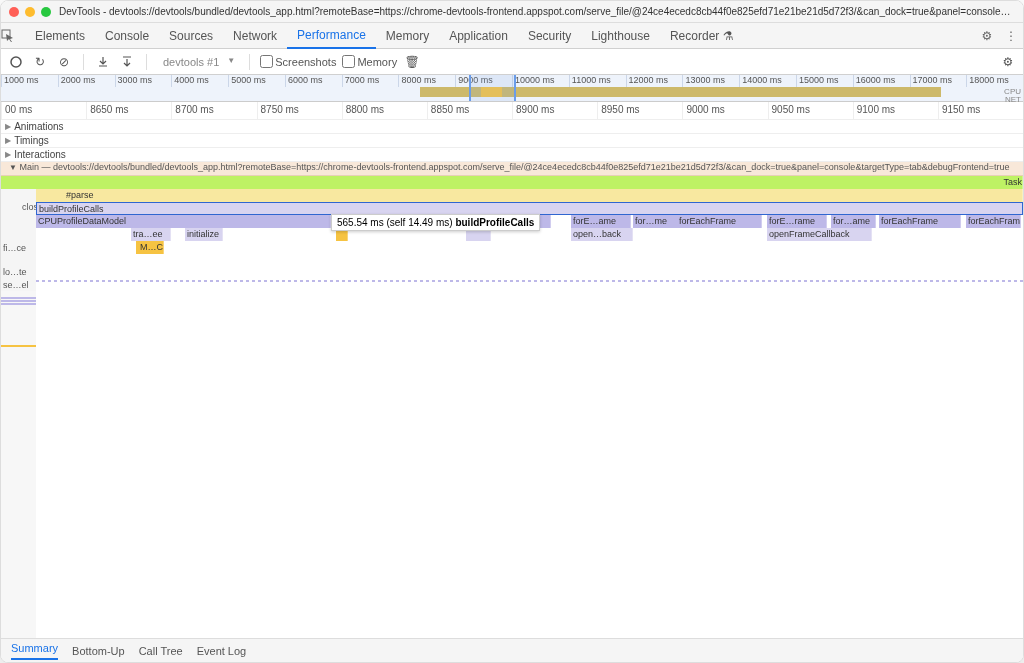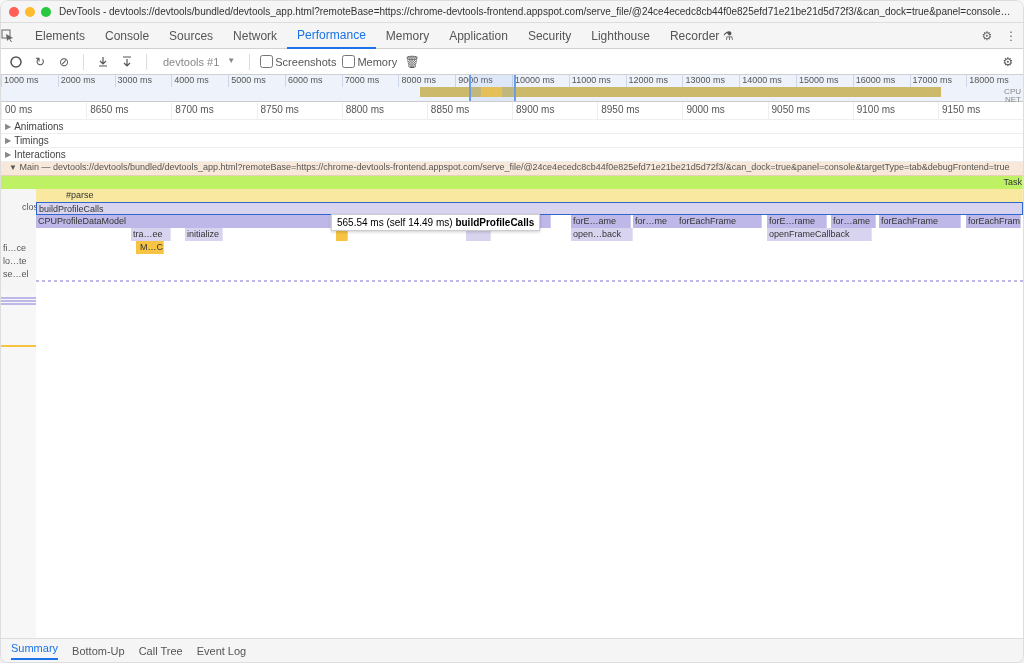--- a/index.html
+++ b/index.html
@@ -183,21 +183,21 @@
     <div class="tr-main"><span class="arr" style="font-size:8px;">▼</span> <span>Main — devtools://devtools/bundled/devtools_app.html?remoteBase=https://chrome-devtools-frontend.appspot.com/serve_file/@24ce4ecedc8cb44f0e825efd71e21be21d5d72f3/&amp;can_dock=true&amp;panel=console&amp;targetType=tab&amp;debugFrontend=true</span></div>
   </div>
 
   <div class="flame" style="height:115px;">
 
     <div class="gut">
       <div style="height:13px"></div>
         <div style="height:13px"></div>
       <div class="lab" style="position:relative;margin-left:19px;">close</div>
       <div class="lab" style="position:relative;margin-top:28px;">fi…ce</div>
-      <div class="lab" style="position:relative;">lo…te</div>
+      <div class="lab" style="position:relative;margin-top:11px;">lo…te</div>
       <div class="lab" style="position:relative;">se…el</div>
     </div>
 
     <div class="lvl">
       <div class="fr task-row" style="left:0;right:0;">Task</div>
     </div>
 
 
     <div class="lvl">
       <div class="fr yel" style="left:35px;right:0;padding-left:30px;">#parse</div>

